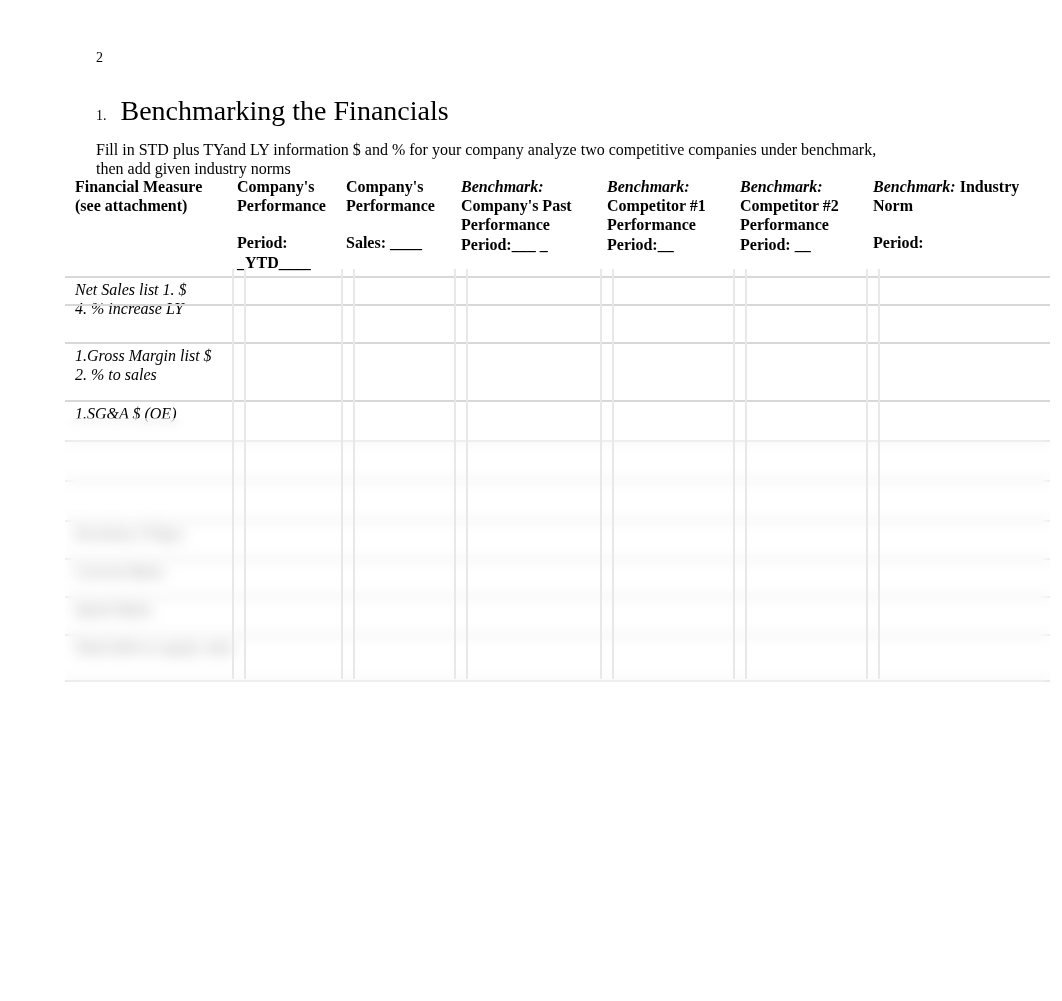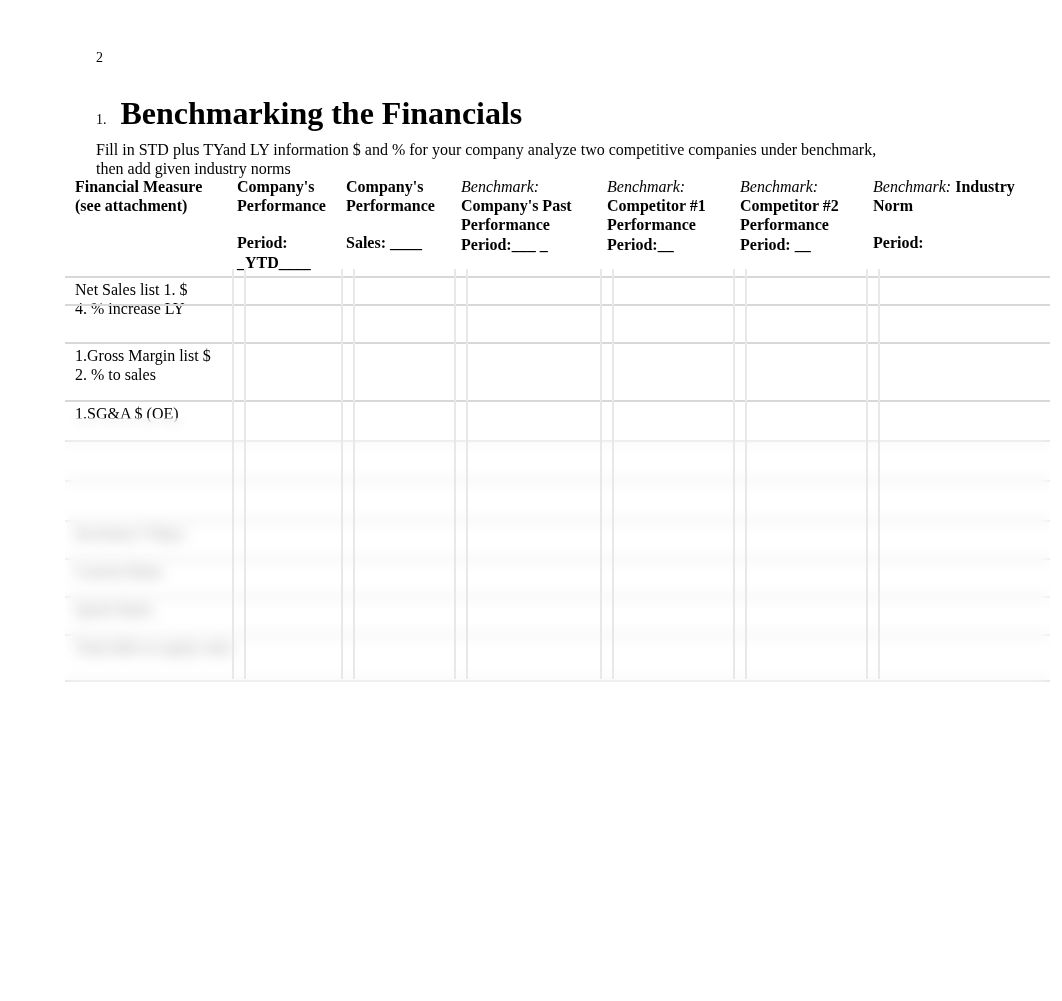--- a/index.html
+++ b/index.html
@@ -26,22 +26,22 @@
       top: 95px;
       left: 96px;
       display: flex;
       align-items: baseline;
       gap: 14px;
     }
     .heading-number {
       font-size: 14px;
     }
     .heading-text {
-      font-size: 32px;
-      font-weight: bold;
+      font-size: 28px;
+      font-weight: normal;
       text-align: right;
     }
     .instructions {
       position: absolute;
       top: 140px;
       left: 96px;
       font-size: 16px;
       font-weight: normal;
       line-height: 1.2;
       max-width: 900px;
@@ -78,27 +78,28 @@
       width: 133px;
     }
     .col-bench3 {
       width: 133px;
     }
     .col-bench4 {
       width: 172px;
     }
     .bench-label {
       font-style: italic;
-      font-weight: normal;
+      font-weight: bold;
     }
     .bench-text {
       font-weight: bold;
     }
     .data-rows {
       position: relative;
+      font-style: italic;
     }
     .data-row {
       position: relative;
       min-height: 28px;
     }
     .row-divider {
       position: absolute;
       left: 0;
       right: 0;
       height: 2px;

